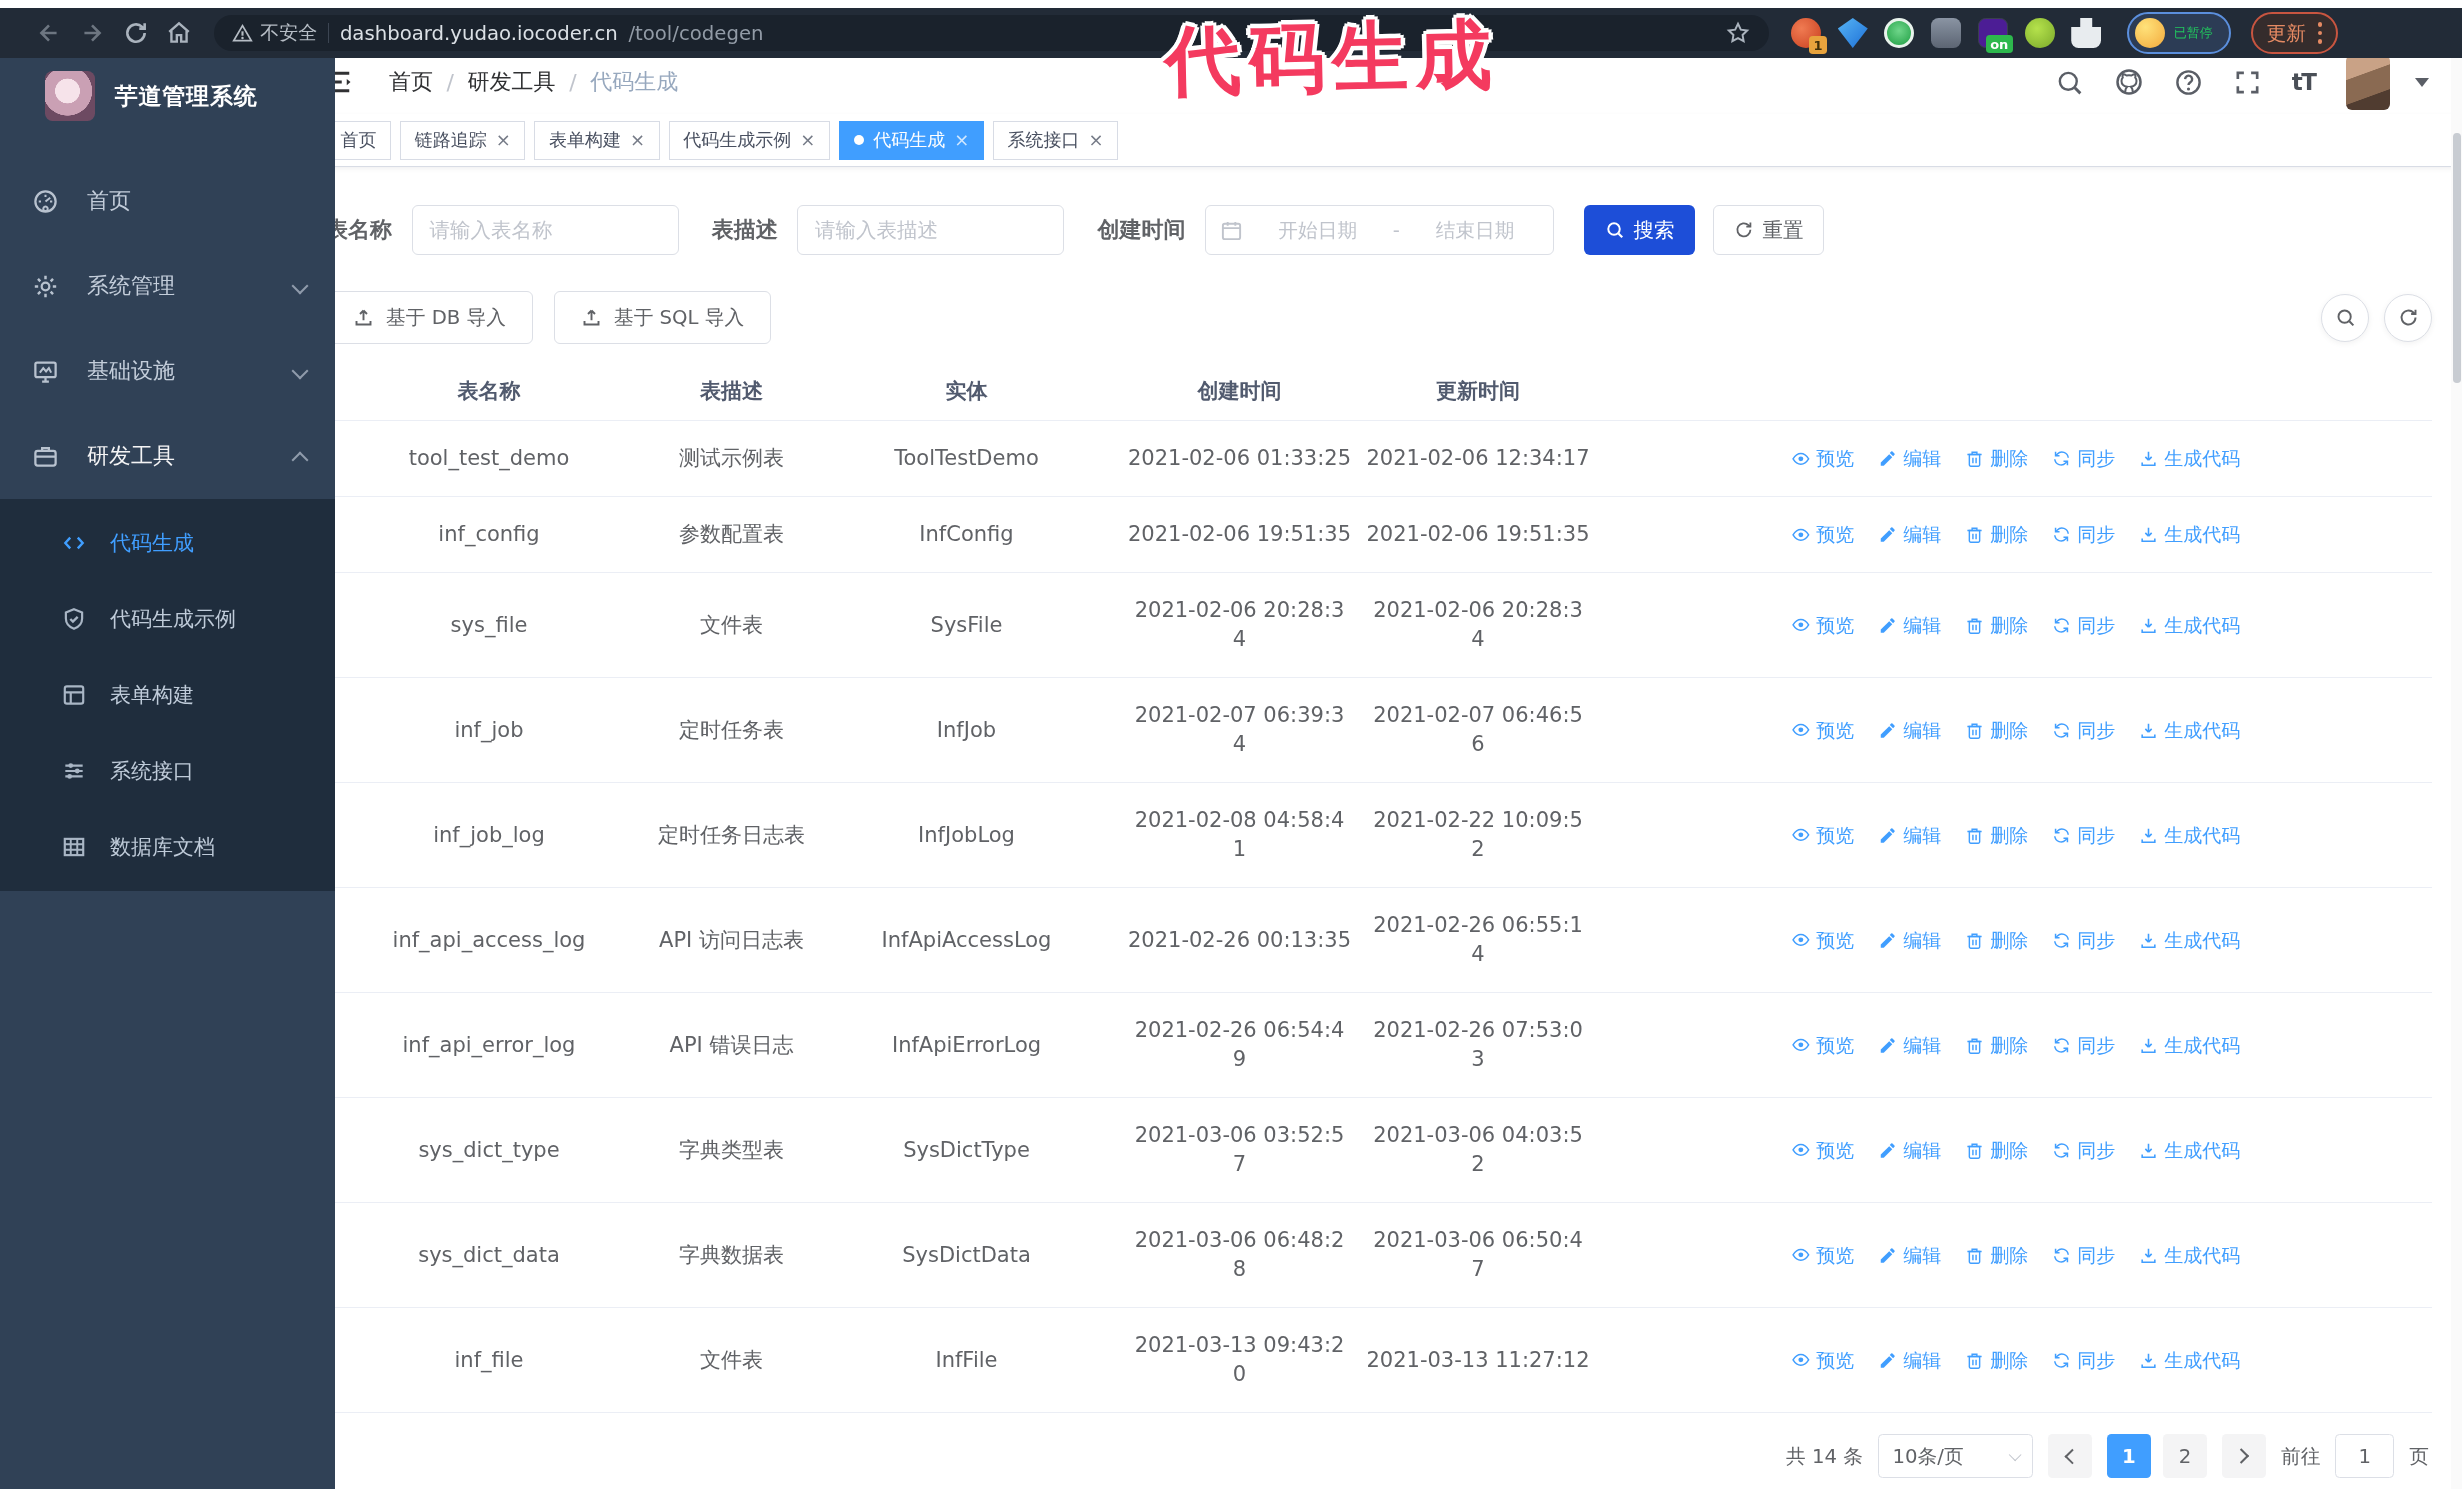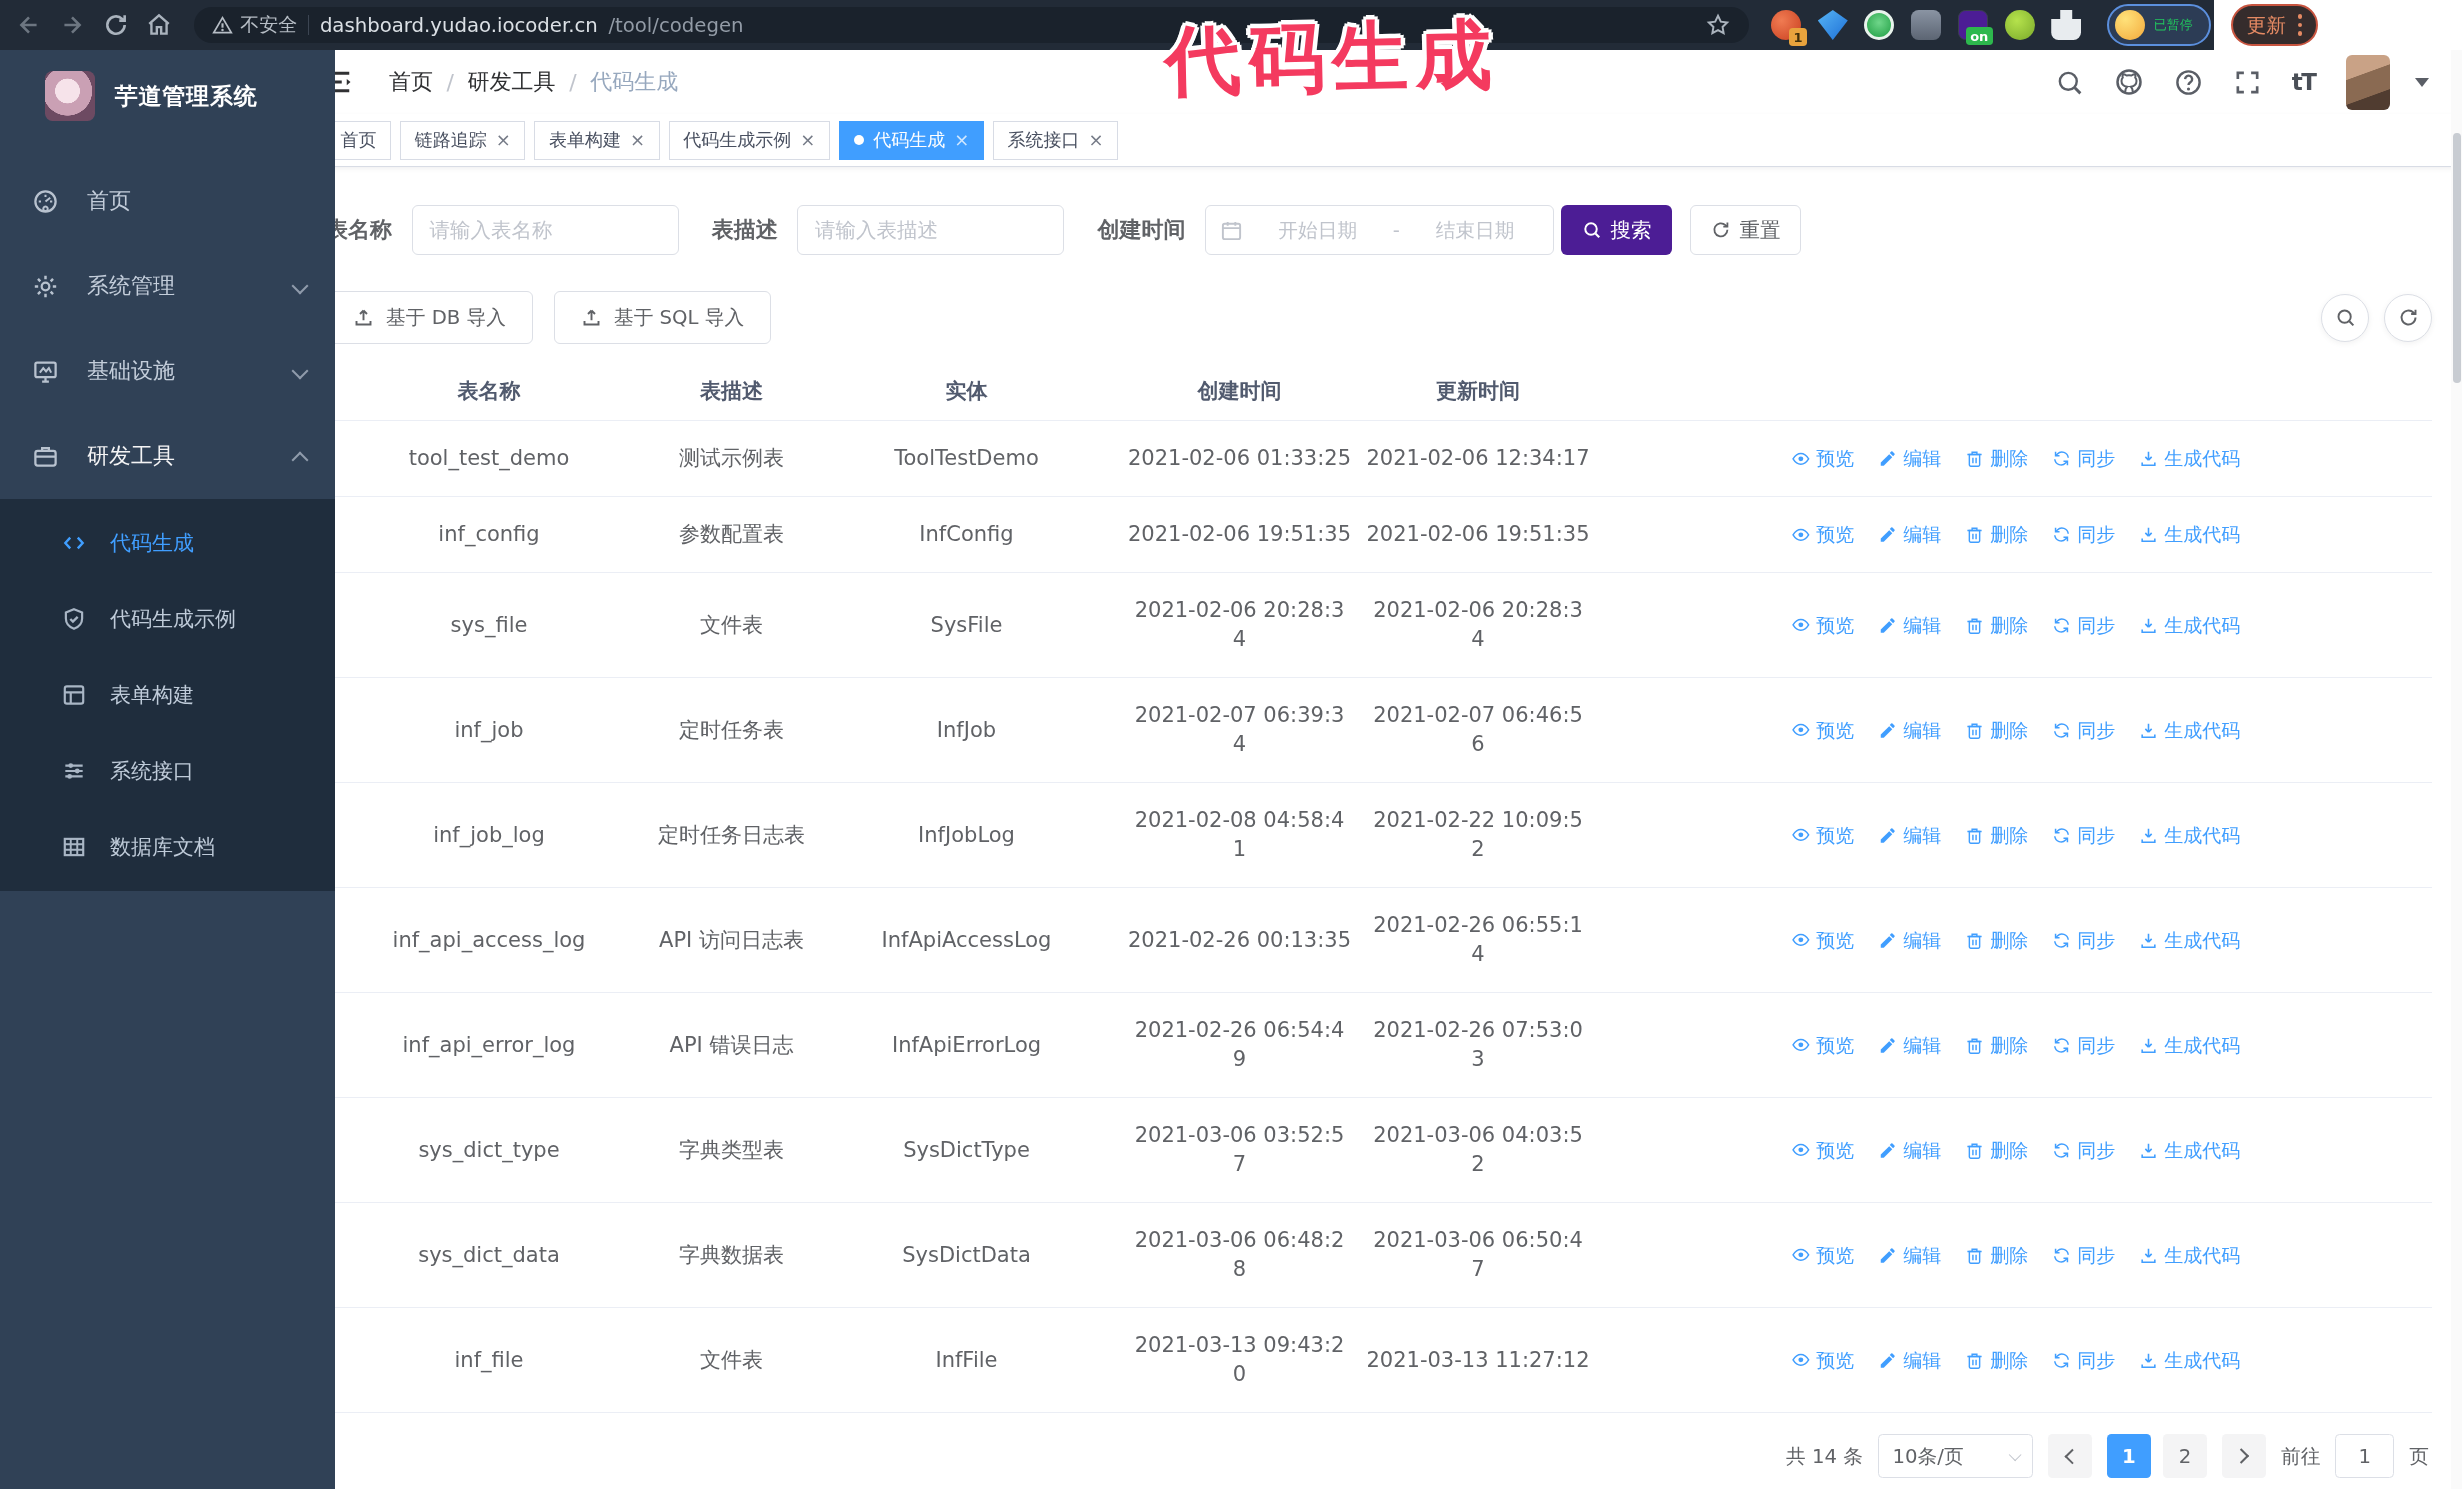--- a/index.html
+++ b/index.html
@@ -2,22 +2,22 @@
 <html style="font-size:12px"><head>
 <meta charset="utf-8">
 <style>
   * { margin:0; padding:0; box-sizing:border-box; }
   html,body { width:2462px; height:1490px; }
   body { position:relative; overflow:hidden; background:#fff;
          font-family:"DejaVu Sans","Liberation Sans",sans-serif; }
   svg { display:block; }
 
   
-  .browser-bar { position:absolute; top:0; left:0; width:2214px; height:50px;
-    background:#222b37; display:flex; align-items:center; padding:0 9px; gap:4.5px; z-index:5; }
+  .browser-bar { position:absolute; top:8px; left:0; width:2462px; height:50px;
+    background:#222b37; display:flex; align-items:center; padding:0 29px; gap:4.5px; z-index:5; }
   .nav-btn { width:39px; height:39px; border-radius:50%; display:flex; align-items:center;
     justify-content:center; color:#aab3bd; flex:none; }
   .nav-btn.dim { color:#6d7681; }
   .url-pill { height:36px; flex:none; width:1555px; margin-left:10.6px; background:#1a222c;
     border-radius:18px; display:flex; align-items:center; padding:0 18px; gap:10.6px; }
   .warn { color:#b6bdc5; display:flex; align-items:center; gap:7.6px; font-size:19px; }
   .pill-divider { width:1.5px; height:19.7px; background:#3c4552; }
   .url-host { color:#dbe0e5; font-size:19.7px; }
   .url-path { color:#929ba6; font-size:19.7px; }
   .pill-spacer { flex:1; }
@@ -94,21 +94,21 @@
   .f-label { font-size:22px; color:#606266; font-weight:600; margin-right:19.7px; flex:none; }
   .text-input { width:267px; height:50px; border:1.5px solid #dcdfe6; border-radius:6px; font-size:20.5px;
     color:#606266; padding:0 16.7px; outline:none; background:#fff; font-family:inherit; }
   .text-input::placeholder { color:#c0c4cc; }
   .gap-lg { margin-right:33px; }
   .date-range { width:349px; height:50px; border:1.5px solid #dcdfe6; border-radius:6px; display:flex;
     align-items:center; padding:0 13.6px; gap:10.6px; color:#c0c4cc; font-size:19.7px; }
   .date-range .ph { flex:1; text-align:center; }
   .btn { height:50px; border-radius:6px; display:inline-flex; align-items:center; gap:9px;
     font-size:20.5px; padding:0 19.7px; cursor:pointer; border:1.5px solid transparent; flex:none; }
-  .btn-primary { background:#4c1d95; color:#fff; margin-left:7px; }
+  .btn-primary { background:#1d4ed8; color:#fff; margin-left:30px; }
   .btn-plain { background:#fff; border-color:#dcdfe6; color:#606266; margin-left:18px; }
 
   .toolbar-row { display:flex; align-items:center; margin-top:36px; }
   .import-btn { height:53px; border:1.5px solid #dcdfe6; border-radius:6px; background:#fff; color:#606266;
     font-size:19.7px; display:inline-flex; align-items:center; gap:12px; padding:0 26px; margin-right:21px; cursor:pointer; }
   .circle-group { margin-left:auto; display:flex; gap:15px; }
   .circle-btn { width:48px; height:48px; border-radius:50%; border:1.5px solid #dcdfe6; background:#fff;
     color:#606266; display:flex; align-items:center; justify-content:center; cursor:pointer;
     box-shadow:0 1.5px 6px rgba(0,0,0,.06); }
 

